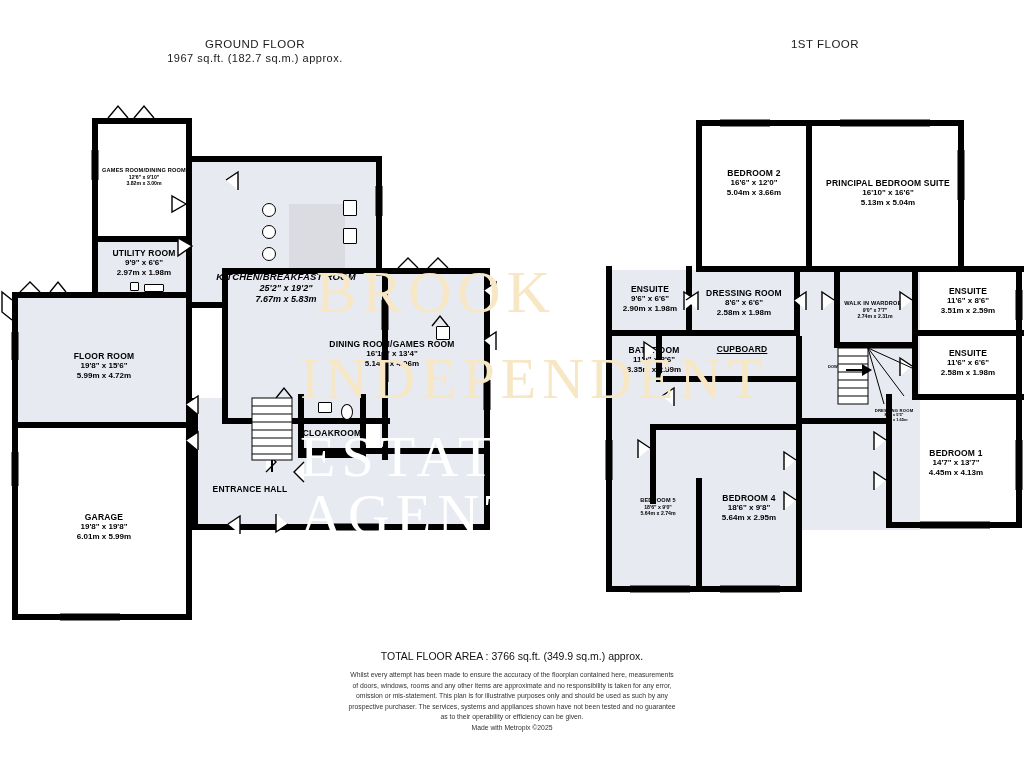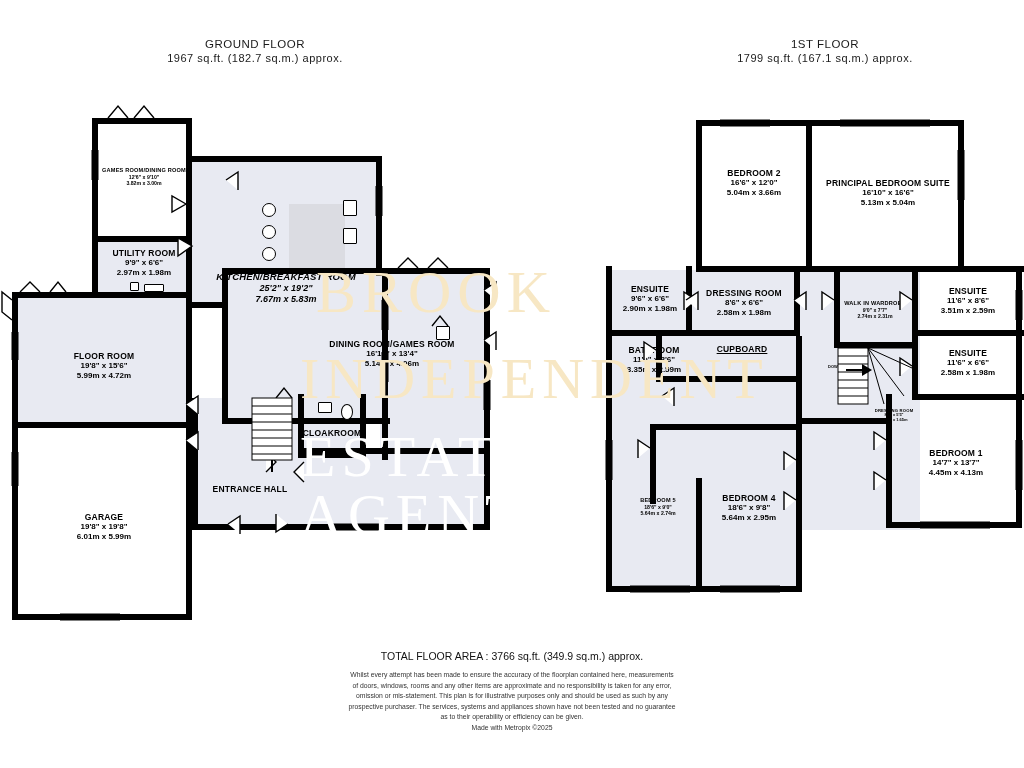--- a/index.html
+++ b/index.html
@@ -47,21 +47,20 @@
 <body>
 
 <div id="stage">
 
   <div class="hdr" style="left:85px;top:38px;width:340px;">
     <div class="t">GROUND FLOOR</div>
     <div class="s">1967 sq.ft. (182.7 sq.m.) approx.</div>
   </div>
   <div class="hdr" style="left:655px;top:38px;width:340px;">
     <div class="t">1ST FLOOR</div>
-    <div class="s">1799 sq.ft. (167.1 sq.m.) approx.</div>
   </div>
 
   <div class="white" style="left:96px;top:118px;width:96px;height:120px;"></div>
   <div class="room" style="left:96px;top:238px;width:96px;height:60px;"></div>
   <div class="room" style="left:16px;top:292px;width:176px;height:134px;"></div>
   <div class="white" style="left:16px;top:426px;width:176px;height:192px;"></div>
   <div class="room" style="left:192px;top:160px;width:188px;height:148px;"></div>
   <div class="room" style="left:226px;top:272px;width:160px;height:150px;"></div>
   <div class="room" style="left:192px;top:398px;width:110px;height:132px;"></div>
   <div class="room" style="left:302px;top:398px;width:62px;height:60px;"></div>

